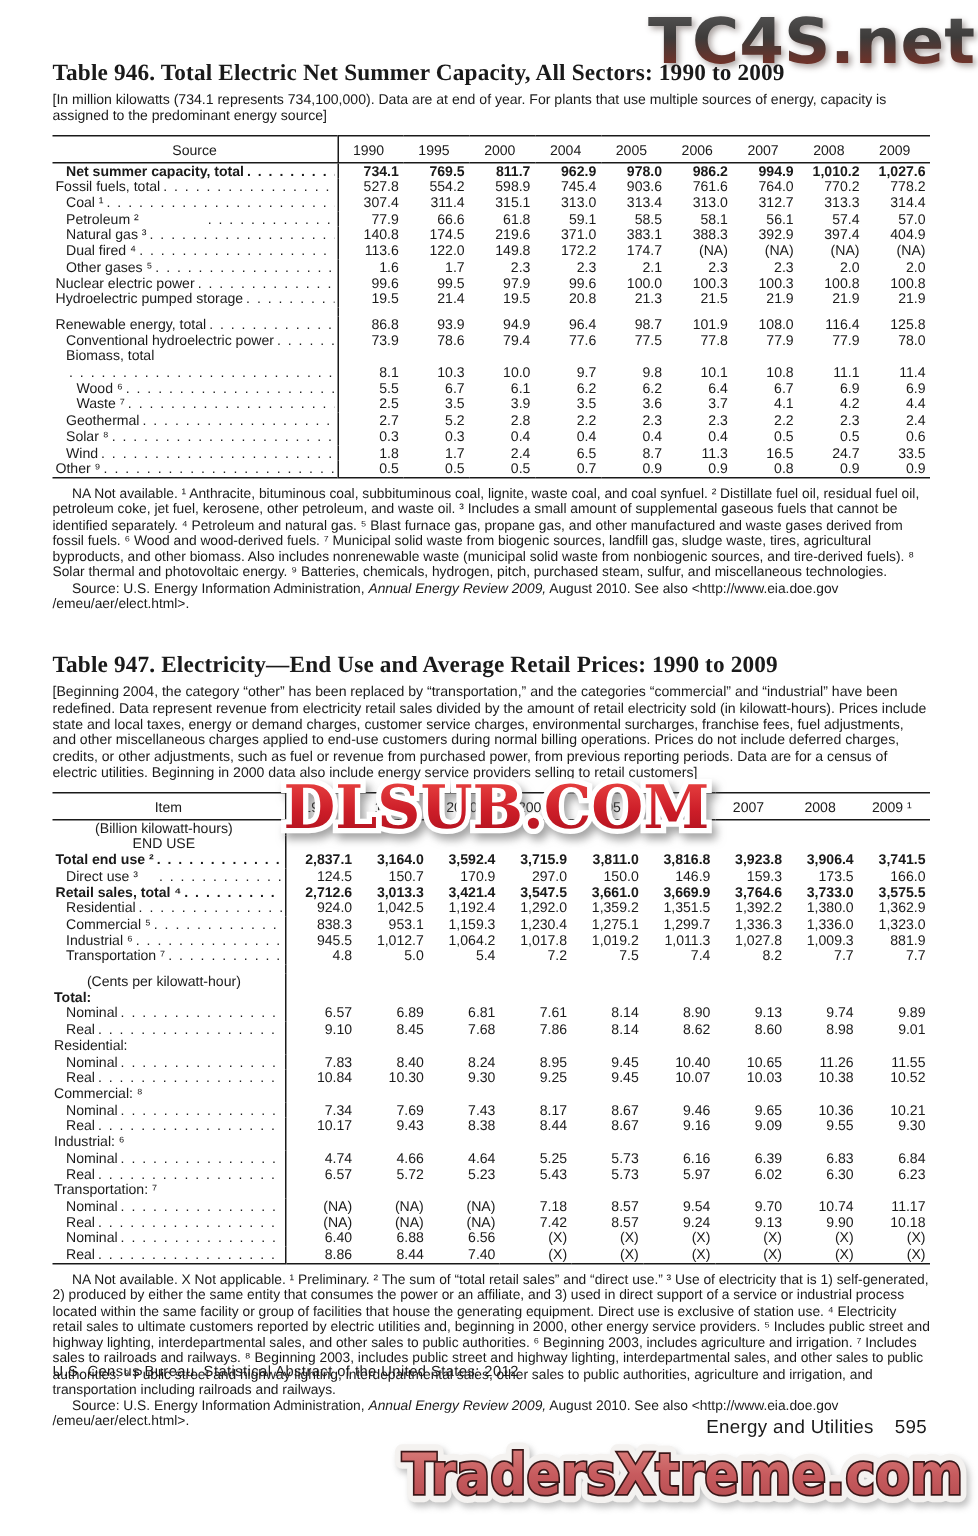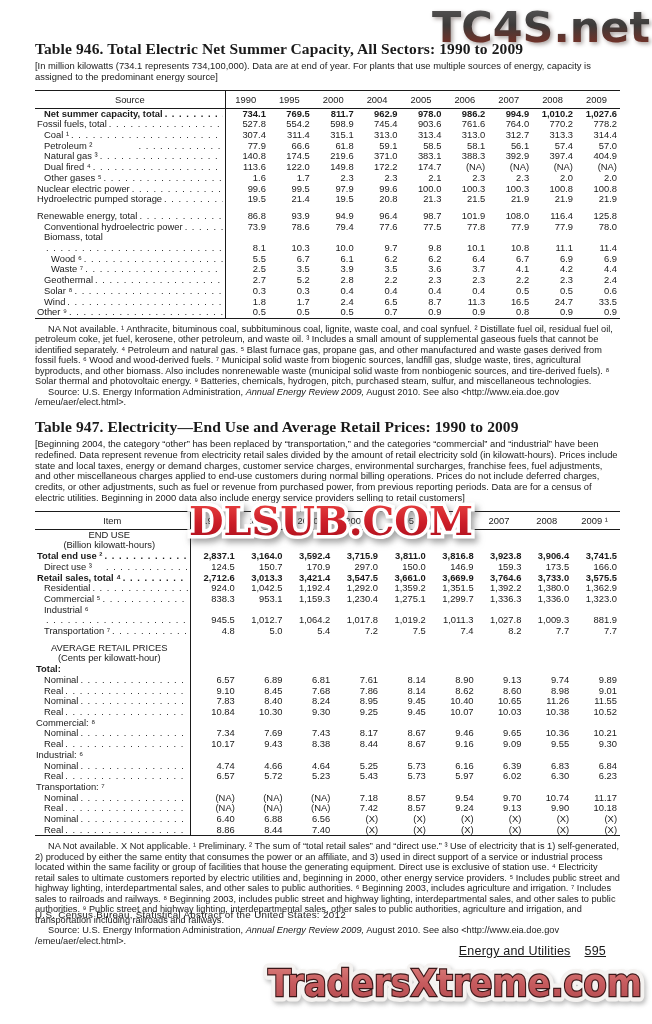--- a/index.html
+++ b/index.html
@@ -33,28 +33,28 @@
   tr.gap td{height:6px;}
   .lblwrap{display:flex;overflow:hidden;}
   .lbl{white-space:nowrap;}
   .leader{flex:1;overflow:hidden;white-space:nowrap;letter-spacing:1px;margin:0 2px 0 2px;}
   td.ctr{text-align:center;padding-right:6px;line-height:10.7px;}
   td.sec{padding-left:1px;}
   .fnblock{margin:5px 0 0 0;}
   .fn,.src{font-size:9.2px;line-height:10.5px;margin:0;text-indent:13px;}
   .src i{font-style:italic;}
   .t947wrap{position:relative;margin-top:2px;}
-  .sect2{margin-top:10px;}
+  .sect2{margin-top:27px;}
   
   .wm{position:absolute;pointer-events:none;}
   #wm-top{top:0;right:-2px;filter:drop-shadow(2px 2px 2px rgba(40,20,15,.4));}
   #wm-mid{top:-22px;left:146px;filter:drop-shadow(3px 4px 3px rgba(90,90,90,.55));}
   #wm-bottom{top:948px;left:258px;filter:drop-shadow(2px 3px 2px rgba(120,120,120,.45));}
   
-  .footer-right{position:absolute;top:944px;right:46px;font-size:12.5px;letter-spacing:.2px;text-decoration:underline;}
+  .footer-right{position:absolute;top:944px;right:34px;font-size:12.5px;letter-spacing:.2px;}
   .footer-right .pg{margin-left:14px;}
   .footer-left{position:absolute;top:909px;left:35px;font-size:9.8px;letter-spacing:.3px;}
 </style>
 </head>
 <body>
 
 <div class="page">
 
   <h1 class="tbl-title">Table 946. Total Electric Net Summer Capacity, All Sectors: 1990 to 2009</h1>
   <p class="tbl-note">[In million kilowatts (734.1 represents 734,100,000). Data are at end of year. For plants that use multiple sources of energy, capacity is assigned to the predominant energy source]</p>
@@ -416,25 +416,25 @@
               <td class="yr num">2004</td>
               <td class="yr num">2005</td>
               <td class="yr num">2006</td>
               <td class="yr num">2007</td>
               <td class="yr num">2008</td>
               <td class="yr num">2009 ¹</td>
             </tr>
         </thead>
         <tbody>
             <tr>
+              <td class="ctr">(Billion kilowatt-hours)</td>
+              <td class="vr" colspan="9"></td>
+            </tr>
+            <tr>
               <td class="ctr">END USE</td>
-              <td class="vr" colspan="9"></td>
-            </tr>
-            <tr>
-              <td class="ctr">(Billion kilowatt-hours)</td>
               <td class="vr" colspan="9"></td>
             </tr>
             <tr class="b">
               <td>
                 <div class="lblwrap" style="padding-left: 2px;">
                   <span class="lbl">Total end use ²</span>
                   <span class="leader"> . . . . . . . . . . . . . . . . . . . . . . . . . . . . . . . . . . . . . . . . . . . . . . . . . . . . . . . . . . . . . . . . . . . . . . . . . . . . . . . . . . . . . . . . . .</span>
                 </div>
               </td>
               <td class="num vr">2,837.1</td>
@@ -510,21 +510,21 @@
               <td class="num">1,159.3</td>
               <td class="num">1,230.4</td>
               <td class="num">1,275.1</td>
               <td class="num">1,299.7</td>
               <td class="num">1,336.3</td>
               <td class="num">1,336.0</td>
               <td class="num">1,323.0</td>
             </tr>
             <tr>
               <td>
-                <div class="lblwrap" style="padding-left: 9px; flex-direction: column;">
+                <div class="lblwrap" style="padding-left: 9px;">
                   <span class="lbl">Industrial ⁶</span>
                   <span class="leader"> . . . . . . . . . . . . . . . . . . . . . . . . . . . . . . . . . . . . . . . . . . . . . . . . . . . . . . . . . . . . . . . . . . . . . . . . . . . . . . . . . . . . . . . . . .</span>
                 </div>
               </td>
               <td class="num vr">945.5</td>
               <td class="num">1,012.7</td>
               <td class="num">1,064.2</td>
               <td class="num">1,017.8</td>
               <td class="num">1,019.2</td>
               <td class="num">1,011.3</td>
@@ -547,24 +547,20 @@
               <td class="num">7.4</td>
               <td class="num">8.2</td>
               <td class="num">7.7</td>
               <td class="num">7.7</td>
             </tr>
             <tr class="gap">
               <td></td>
               <td class="vr" colspan="9"></td>
             </tr>
             <tr>
-              <td class="ctr">AVERAGE RETAIL PRICES</td>
-              <td class="vr" colspan="9"></td>
-            </tr>
-            <tr>
               <td class="ctr">(Cents per kilowatt-hour)</td>
               <td class="vr" colspan="9"></td>
             </tr>
             <tr class="b">
               <td class="sec">Total:</td>
               <td class="vr" colspan="9"></td>
             </tr>
             <tr>
               <td>
                 <div class="lblwrap" style="padding-left: 9px;">
@@ -591,20 +587,24 @@
               </td>
               <td class="num vr">9.10</td>
               <td class="num">8.45</td>
               <td class="num">7.68</td>
               <td class="num">7.86</td>
               <td class="num">8.14</td>
               <td class="num">8.62</td>
               <td class="num">8.60</td>
               <td class="num">8.98</td>
               <td class="num">9.01</td>
+            </tr>
+            <tr>
+              <td class="sec">Residential:</td>
+              <td class="vr" colspan="9"></td>
             </tr>
             <tr>
               <td>
                 <div class="lblwrap" style="padding-left: 9px;">
                   <span class="lbl">Nominal</span>
                   <span class="leader"> . . . . . . . . . . . . . . . . . . . . . . . . . . . . . . . . . . . . . . . . . . . . . . . . . . . . . . . . . . . . . . . . . . . . . . . . . . . . . . . . . . . . . . . . . .</span>
                 </div>
               </td>
               <td class="num vr">7.83</td>
               <td class="num">8.40</td>

